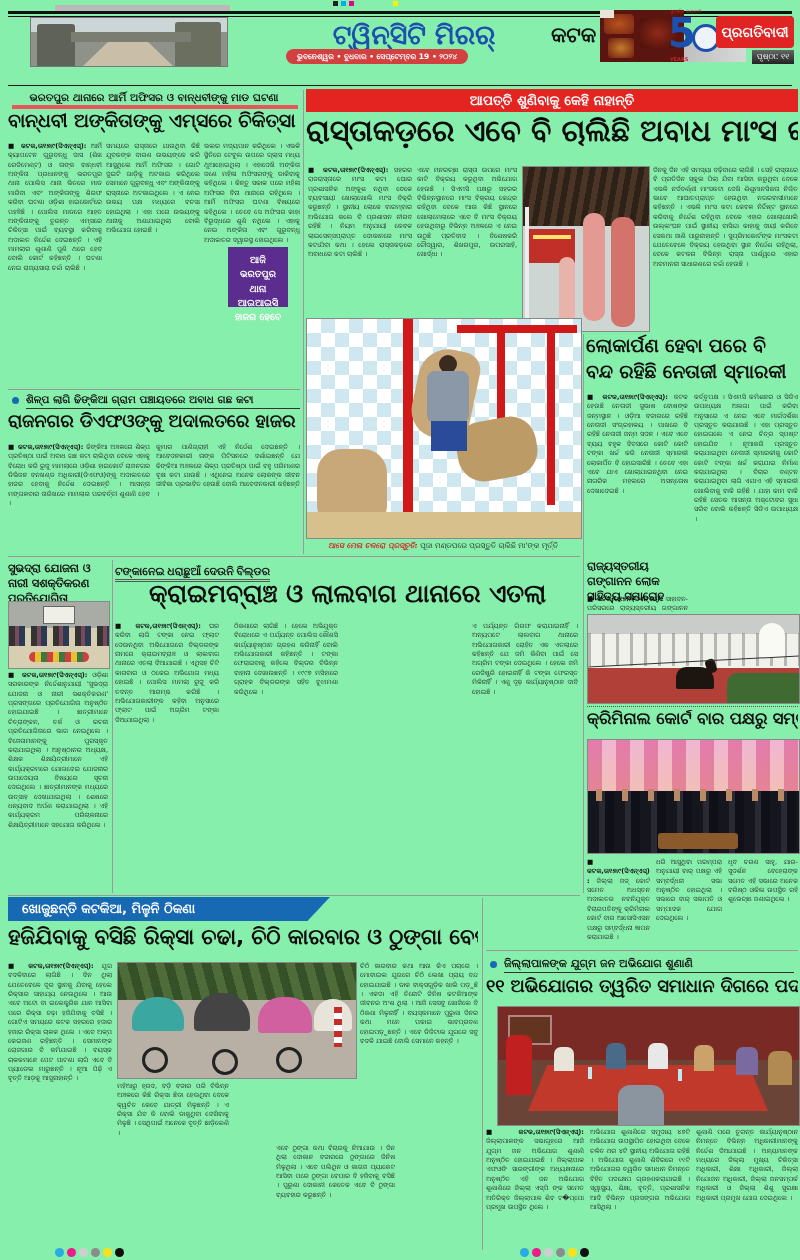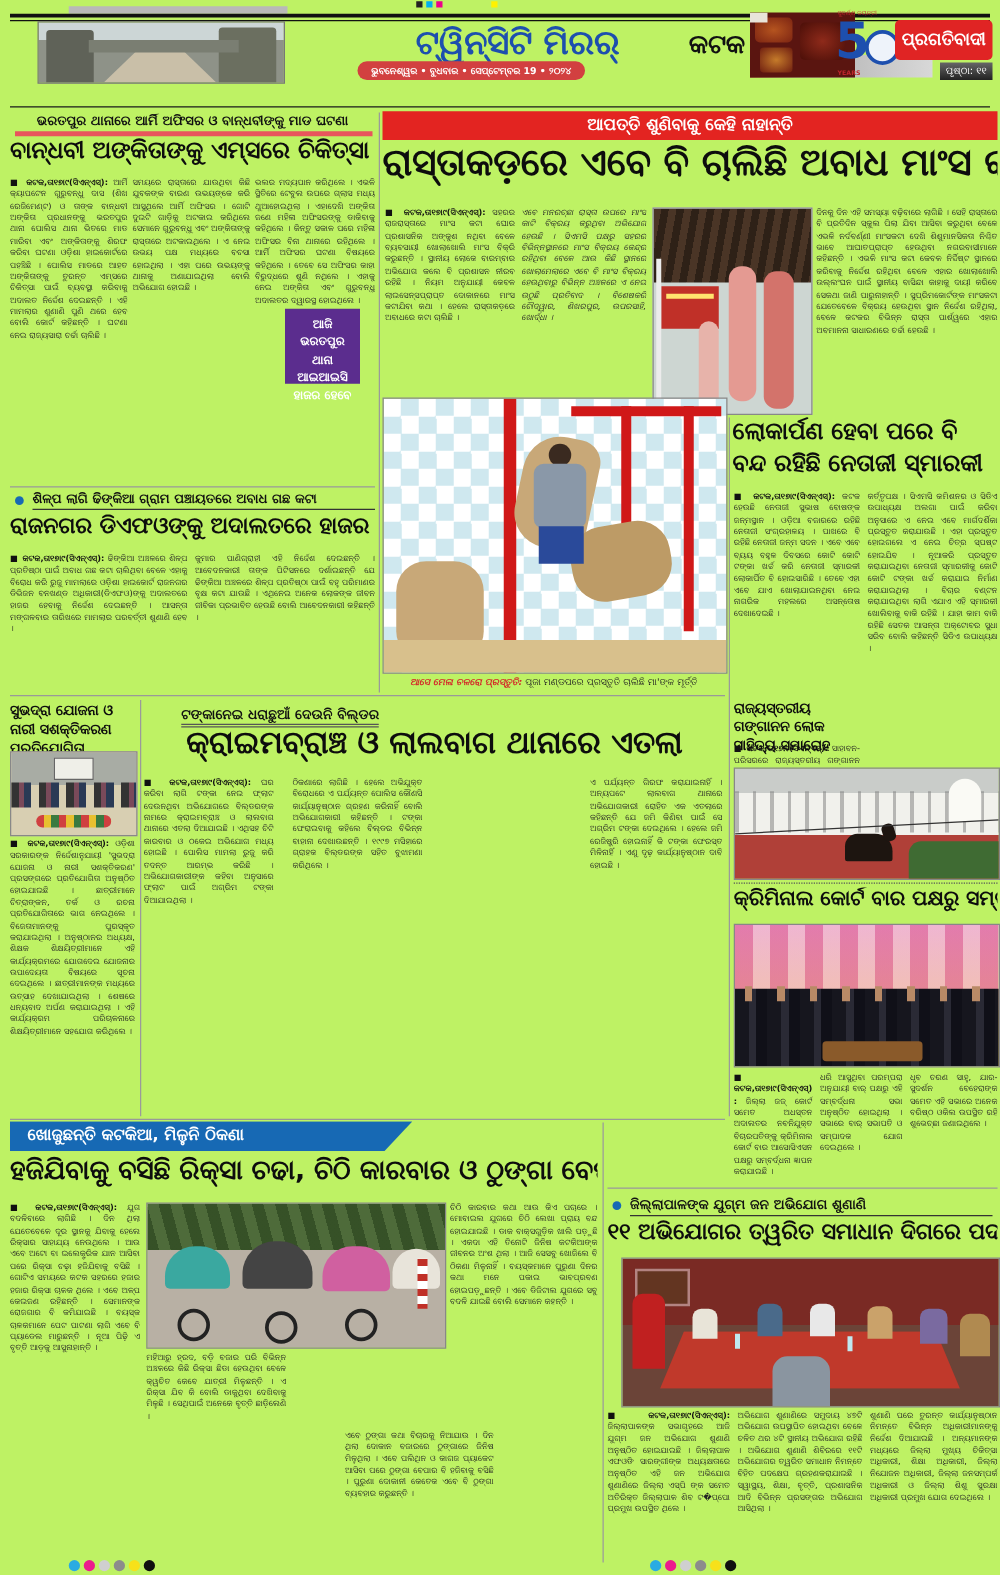--- a/index.html
+++ b/index.html
@@ -1,16 +1,16 @@
 <!DOCTYPE html>
 <html><head>
 <meta charset="utf-8">
 <style>
   html,body{margin:0;padding:0;background:#e8e8e4;}
-  #page{position:relative;width:800px;height:1260px;background:#bef264;margin:0 auto;
+  #page{position:relative;width:800px;height:1260px;background:#86efac;margin:0 auto;
         font-family:"DejaVu Sans","Liberation Sans",sans-serif;color:#1c1c1c;overflow:hidden;}
   .abs{position:absolute;}
   .col{font-size:6.6px;line-height:1.42;text-align:justify;overflow:hidden;color:#222;word-break:break-word;}
   .byl{font-weight:bold;color:#111;}
   .hl{font-weight:800;color:#0d0d0d;line-height:1.12;letter-spacing:-0.2px;}
   .kick{font-weight:bold;color:#111;}
   .rule{background:#1a1a1a;}
   .vline{background:#9a9a9a;width:1px;}
   .photo{overflow:hidden;}
   .cap{font-size:7.5px;text-align:center;color:#222;}
@@ -85,21 +85,21 @@
   <div class="abs col" style="left:156px;top:443px;width:144px;height:110px;">କୁମାର ପାଣିଗ୍ରାହୀ ଏହି ନିର୍ଦ୍ଦେଶ ଦେଇଛନ୍ତି । ଆବେଦନକାରୀ ତାଙ୍କ ପିଟିସନରେ ଦର୍ଶାଇଛନ୍ତି ଯେ ଢିଙ୍କିଆ ଅଞ୍ଚଳରେ ଶିଳ୍ପ ପ୍ରତିଷ୍ଠା ପାଇଁ ବହୁ ପରିମାଣର ବୃକ୍ଷ କଟା ଯାଉଛି । ଏଥିନେଇ ଅନେକ ଲୋକଙ୍କ ଜୀବନ ଜୀବିକା ପ୍ରଭାବିତ ହେଉଛି ବୋଲି ଆବେଦନକାରୀ କହିଛନ୍ତି ।</div>
 
   <div class="abs vline" style="left:303px;top:90px;height:464px;"></div>
 
   <div class="abs" style="left:306px;top:89px;width:492px;height:23px;background:#e32421;color:#fff;font-weight:800;font-size:13.5px;text-align:center;line-height:23px;">ଆପତ୍ତି ଶୁଣିବାକୁ କେହି ନାହାନ୍ତି</div>
   <div class="abs hl" style="left:306px;top:114px;width:492px;height:48px;font-size:30px;text-align:center;white-space:nowrap;overflow:hidden;">ରାସ୍ତାକଡ଼ରେ ଏବେ ବି ଚାଲିଛି ଅବାଧ ମାଂସ କଟା</div>
   <div class="abs col" style="left:308px;top:166px;width:104px;height:150px;">
     <span class="byl">■ କଟକ,ତା୧୭ା୯(ସିଏନ୍‌ଏସ୍):</span>
     <span>ସହରର ରାଜରାସ୍ତାରେ ମାଂସ କଟା ଘୋର ପ୍ରଶାସନିକ ଅଙ୍କୁଶ ନଥିବା ବେଳେ ବ୍ୟବସାୟୀ ଖୋଲାଖୋଲି ମାଂସ ବିକ୍ରି କରୁଛନ୍ତି । ସ୍ଥାନୀୟ ଲୋକେ ବାରମ୍ବାର ଅଭିଯୋଗ କଲେ ବି ପ୍ରଶାସନ ନୀରବ ରହିଛି । ନିୟମ ଅନୁଯାୟୀ କେବଳ ଲାଇସେନ୍ସପ୍ରାପ୍ତ ଦୋକାନରେ ମାଂସ କଟାଯିବା କଥା । ହେଲେ ରାସ୍ତାକଡ଼ରେ ଅବାଧରେ କଟା ଚାଲିଛି ।</span>
   </div>
-  <div class="abs col" style="left:417px;top:166px;width:100px;height:150px;font-style:italic;">ଏବେ ମନରଚ୍ଛା ରାସ୍ତା ଉପରେ ମାଂସ କାଟି ବିକ୍ରୟ କରୁଥିବା ଅଭିଯୋଗ ହେଉଛି । ସିଏମସି ପକ୍ଷରୁ ସହରର ବିଭିନ୍ନସ୍ଥାନରେ ମାଂସ ବିକ୍ରୟ କେନ୍ଦ୍ର ରହିଥିବା ବେଳେ ଆଉ କିଛି ସ୍ଥାନରେ ଖୋଲାମେଲାରେ ଏବେ ବି ମାଂସ ବିକ୍ରୟ ହେଉଥିବାରୁ ବିଭିନ୍ନ ଅଞ୍ଚଳରେ ଏ ନେଇ ଉଠୁଛି ପ୍ରତିବାଦ । ବିଶେଷକରି ଚୌଦ୍ୱାର, ଶିଖରପୁର, ଉପରସାହି, ଖୋର୍ଦ୍ଧା ।</div>
+  <div class="abs col" style="left:417px;top:166px;width:100px;height:150px;">ଏବେ ମନରଚ୍ଛା ରାସ୍ତା ଉପରେ ମାଂସ କାଟି ବିକ୍ରୟ କରୁଥିବା ଅଭିଯୋଗ ହେଉଛି । ସିଏମସି ପକ୍ଷରୁ ସହରର ବିଭିନ୍ନସ୍ଥାନରେ ମାଂସ ବିକ୍ରୟ କେନ୍ଦ୍ର ରହିଥିବା ବେଳେ ଆଉ କିଛି ସ୍ଥାନରେ ଖୋଲାମେଲାରେ ଏବେ ବି ମାଂସ ବିକ୍ରୟ ହେଉଥିବାରୁ ବିଭିନ୍ନ ଅଞ୍ଚଳରେ ଏ ନେଇ ଉଠୁଛି ପ୍ରତିବାଦ । ବିଶେଷକରି ଚୌଦ୍ୱାର, ଶିଖରପୁର, ଉପରସାହି, ଖୋର୍ଦ୍ଧା ।</div>
 
   <div class="abs photo" style="left:522px;top:166px;width:126px;height:164px;background:#cdd6d2;border:1px solid #888;">
     <div class="pshape" style="left:0;top:0;width:100%;height:36%;background:repeating-linear-gradient(100deg,#4a3526 0 6px,#2e2117 6px 12px);"></div>
     <div class="pshape" style="left:6px;top:62px;width:46px;height:34px;background:#c03028;"></div>
     <div class="pshape" style="left:10px;top:68px;width:38px;height:4px;background:#ffe36e;"></div>
     <div class="pshape" style="left:60px;top:46px;width:22px;height:108px;background:#e49a92;border-radius:10px;"></div>
     <div class="pshape" style="left:88px;top:50px;width:24px;height:110px;background:#d3736b;border-radius:10px;"></div>
     <div class="pshape" style="left:36px;top:90px;width:16px;height:70px;background:#e7b3aa;border-radius:8px;"></div>
     <div class="pshape" style="left:2px;top:40px;width:4px;height:124px;background:#ececec;"></div>
   </div>
@@ -171,21 +171,21 @@
     <div class="pshape" style="left:34px;top:4px;width:30px;height:16px;background:#efefe8;border:1px solid #666;"></div>
     <div class="pshape" style="left:0;top:24px;width:100%;height:20px;background:repeating-linear-gradient(90deg,#333 0 6px,#7a4a5a 6px 10px,#2a3a55 10px 16px,transparent 16px 22px);"></div>
     <div class="pshape" style="left:20px;bottom:6px;width:60px;height:10px;background:repeating-linear-gradient(90deg,#d04040 0 6px,#e8c030 6px 12px,#3a7a40 12px 18px);border-radius:5px;"></div>
   </div>
   <div class="abs col" style="left:8px;top:671px;width:100px;height:221px;">
     <span class="byl">■ କଟକ,ତା୧୭ା୯(ସିଏନ୍‌ଏସ୍):</span>
     <span>ଓଡ଼ିଶା ସରକାରଙ୍କ ନିର୍ଦ୍ଦେଶାନୁଯାୟୀ 'ସୁଭଦ୍ରା ଯୋଜନା ଓ ନାରୀ ସଶକ୍ତିକରଣ' ପ୍ରସଙ୍ଗରେ ପ୍ରତିଯୋଗିତା ଅନୁଷ୍ଠିତ ହୋଇଯାଇଛି । ଛାତ୍ରୀମାନେ ଚିତ୍ରାଙ୍କନ, ତର୍କ ଓ ରଚନା ପ୍ରତିଯୋଗିତାରେ ଭାଗ ନେଇଥିଲେ । ବିଜେତାମାନଙ୍କୁ ପୁରସ୍କୃତ କରାଯାଇଥିଲା । ଅନୁଷ୍ଠାନର ଅଧ୍ୟକ୍ଷ, ଶିକ୍ଷକ ଶିକ୍ଷୟିତ୍ରୀମାନେ ଏହି କାର୍ଯ୍ୟକ୍ରମରେ ଯୋଗଦେଇ ଯୋଜନାର ଉପାଦେୟତା ବିଷୟରେ ସୂଚନା ଦେଇଥିଲେ । ଛାତ୍ରୀମାନଙ୍କ ମଧ୍ୟରେ ଉତ୍ସାହ ଦେଖାଯାଇଥିଲା । ଶେଷରେ ଧନ୍ୟବାଦ ଅର୍ପଣ କରାଯାଇଥିଲା । ଏହି କାର୍ଯ୍ୟକ୍ରମ ପରିଚାଳନାରେ ଶିକ୍ଷୟିତ୍ରୀମାନେ ସହଯୋଗ କରିଥିଲେ ।</span>
   </div>
 
   <div class="abs" style="left:115px;top:560px;width:465px;text-align:left;">
-    <span class="kick" style="display:inline-block;font-size:11px;border-bottom:3px double #555;padding-bottom:1px;margin-left:30px;">ଟଙ୍କାନେଇ ଧରାଛୁଆଁ ଦେଉନି ବିଲ୍ଡର</span>
+    <span class="kick" style="display:inline-block;font-size:11px;border-bottom:3px double #555;padding-bottom:1px;font-family:Liberation Serif, serif;">ଟଙ୍କାନେଇ ଧରାଛୁଆଁ ଦେଉନି ବିଲ୍ଡର</span>
   </div>
   <div class="abs hl" style="left:115px;top:580px;width:465px;height:38px;font-size:25px;text-align:center;white-space:nowrap;overflow:hidden;">କ୍ରାଇମବ୍ରାଞ୍ଚ ଓ ଲାଲବାଗ ଥାନାରେ ଏତଲା</div>
   <div class="abs col" style="left:115px;top:622px;width:104px;height:268px;">
     <span class="byl">■ କଟକ,ତା୧୭ା୯(ସିଏନ୍‌ଏସ୍):</span>
     <span>ଘର କରିବା ଲାଗି ଟଙ୍କା ନେଇ ଫ୍ଲାଟ ଦେଉନଥିବା ଅଭିଯୋଗରେ ବିଲ୍ଡରଙ୍କ ନାମରେ କ୍ରାଇମବ୍ରାଞ୍ଚ ଓ ଲାଲବାଗ ଥାନାରେ ଏତଲା ଦିଆଯାଇଛି । ଏଥିସହ ଚିଟି କାରବାର ଓ ଠକେଇ ଅଭିଯୋଗ ମଧ୍ୟ ହୋଇଛି । ପୋଲିସ ମାମଲା ରୁଜୁ କରି ତଦନ୍ତ ଆରମ୍ଭ କରିଛି । ଅଭିଯୋଗକାରୀଙ୍କ କହିବା ଅନୁସାରେ ଫ୍ଲାଟ ପାଇଁ ଅଗ୍ରିମ ଟଙ୍କା ଦିଆଯାଇଥିଲା ।</span>
   </div>
   <div class="abs col" style="left:234px;top:622px;width:104px;height:268px;">ଠିକଣାରେ ଲାଗିଛି । ହେଲେ ଅଭିଯୁକ୍ତ ବିରୋଧରେ ଏ ପର୍ଯ୍ୟନ୍ତ ପୋଲିସ କୌଣସି କାର୍ଯ୍ୟାନୁଷ୍ଠାନ ଗ୍ରହଣ କରିନାହିଁ ବୋଲି ଅଭିଯୋଗକାରୀ କହିଛନ୍ତି । ଟଙ୍କା ଫେରାଇବାକୁ କହିଲେ ବିଲ୍ଡର ବିଭିନ୍ନ ବାହାନା ଦେଖାଉଛନ୍ତି । ୧୯୯୭ ମସିହାରେ ଗ୍ରାହକ ବିଲ୍ଡରଙ୍କ ସହିତ ବୁଝାମଣା କରିଥିଲେ ।</div>
   <div class="abs col" style="left:472px;top:622px;width:106px;height:268px;">ଏ ପର୍ଯ୍ୟନ୍ତ ଗିରଫ କରାଯାଇନାହିଁ । ଅନ୍ୟପଟେ ଲାଲବାଗ ଥାନାରେ ଅଭିଯୋଗକାରୀ ରୋହିତ ଏକ ଏତଲାରେ କହିଛନ୍ତି ଯେ ଜମି କିଣିବା ପାଇଁ ସେ ଅଗ୍ରିମ ଟଙ୍କା ଦେଇଥିଲେ । ହେଲେ ଜମି ରେଜିଷ୍ଟ୍ରି ହୋଇନାହିଁ କି ଟଙ୍କା ଫେରସ୍ତ ମିଳିନାହିଁ । ଏଣୁ ଦୃଢ଼ କାର୍ଯ୍ୟାନୁଷ୍ଠାନ ଦାବି ହୋଇଛି ।</div>
 
   <div class="abs rule" style="left:8px;top:895px;width:572px;height:1px;background:#999;"></div>

